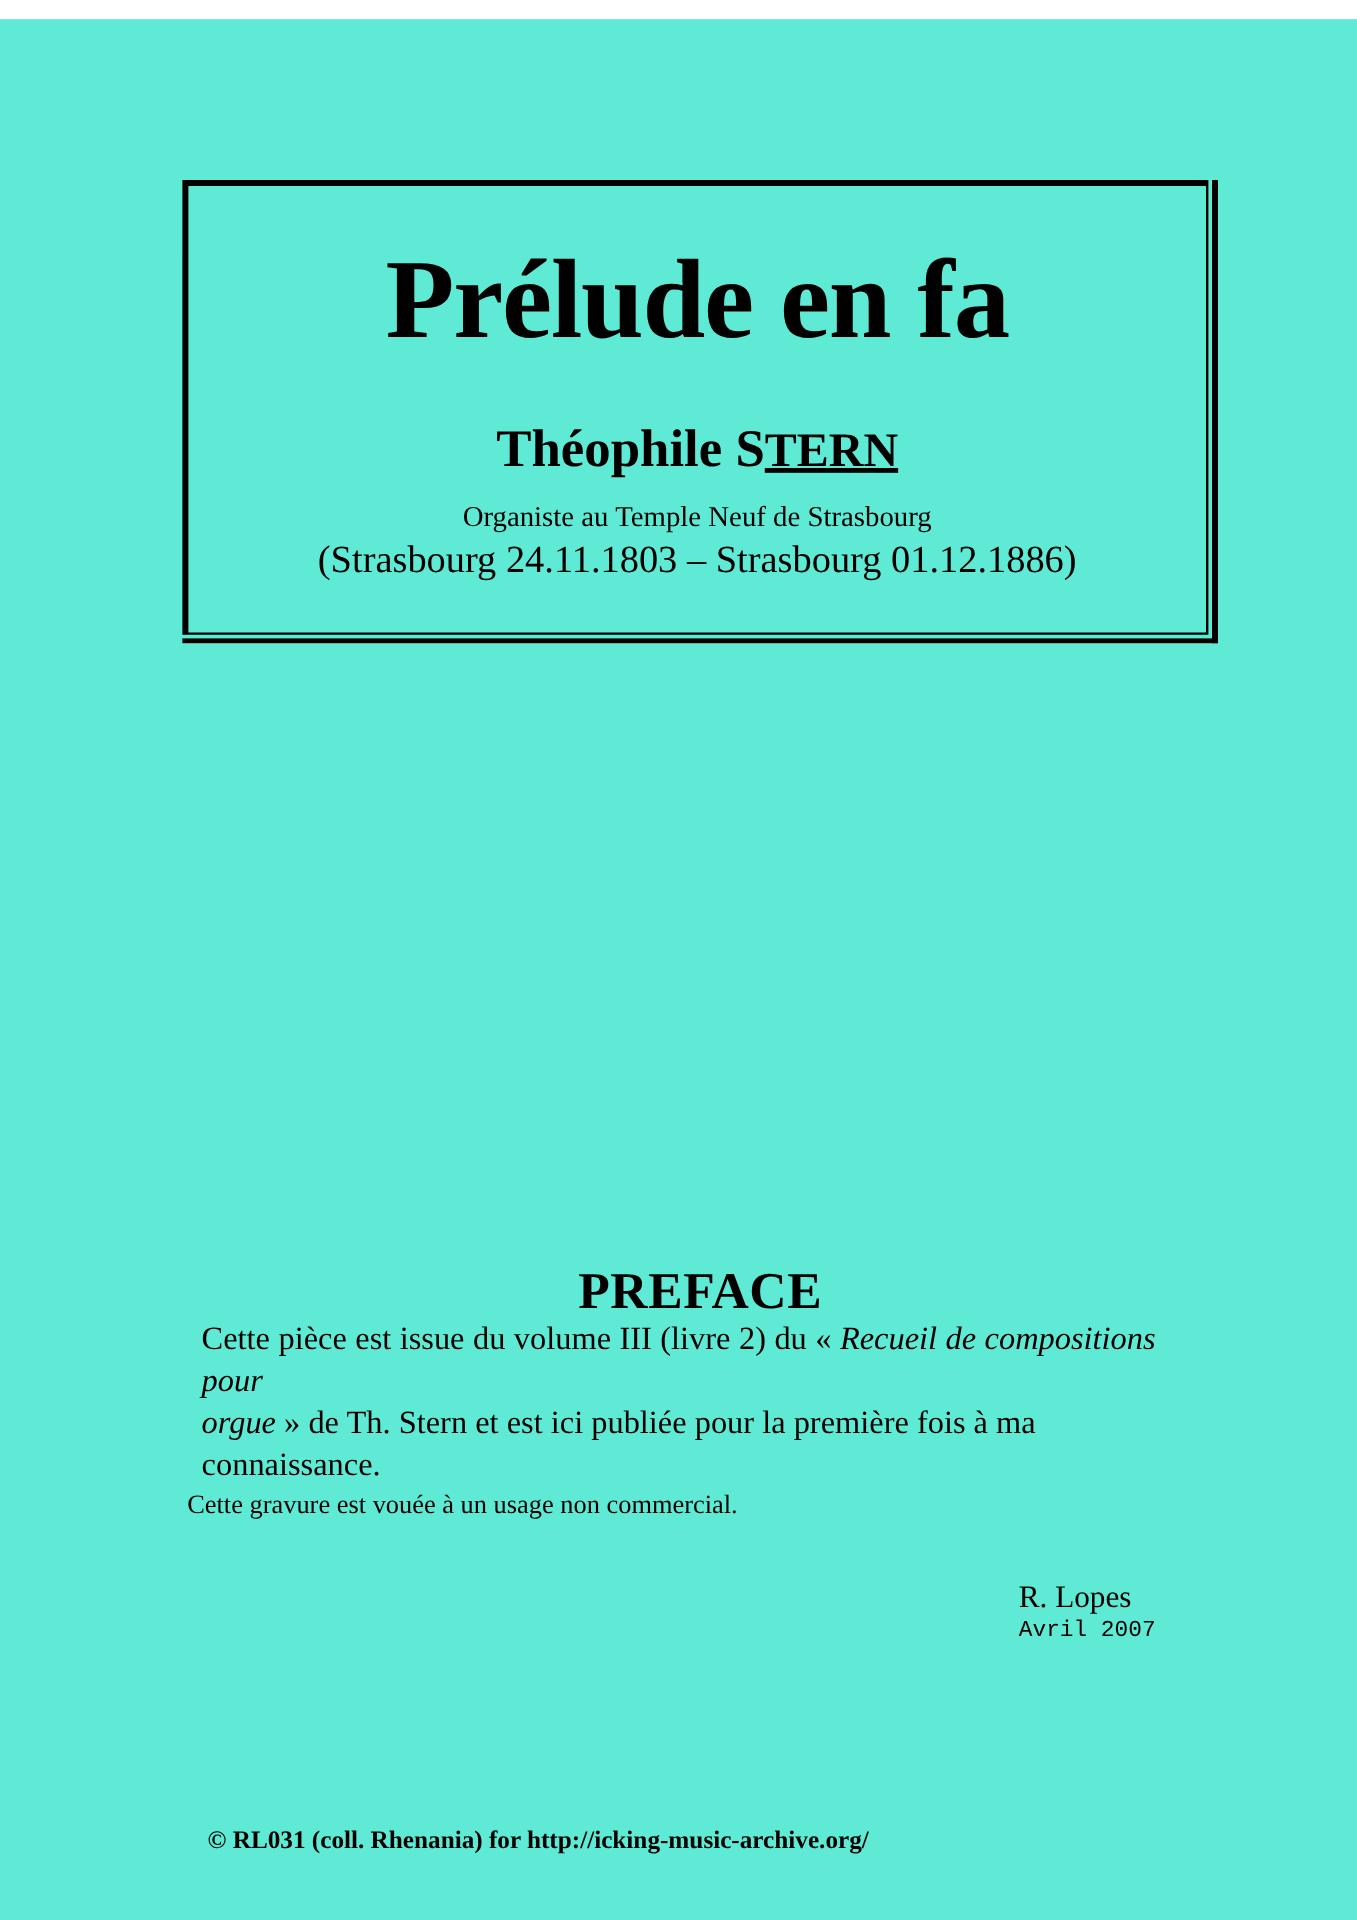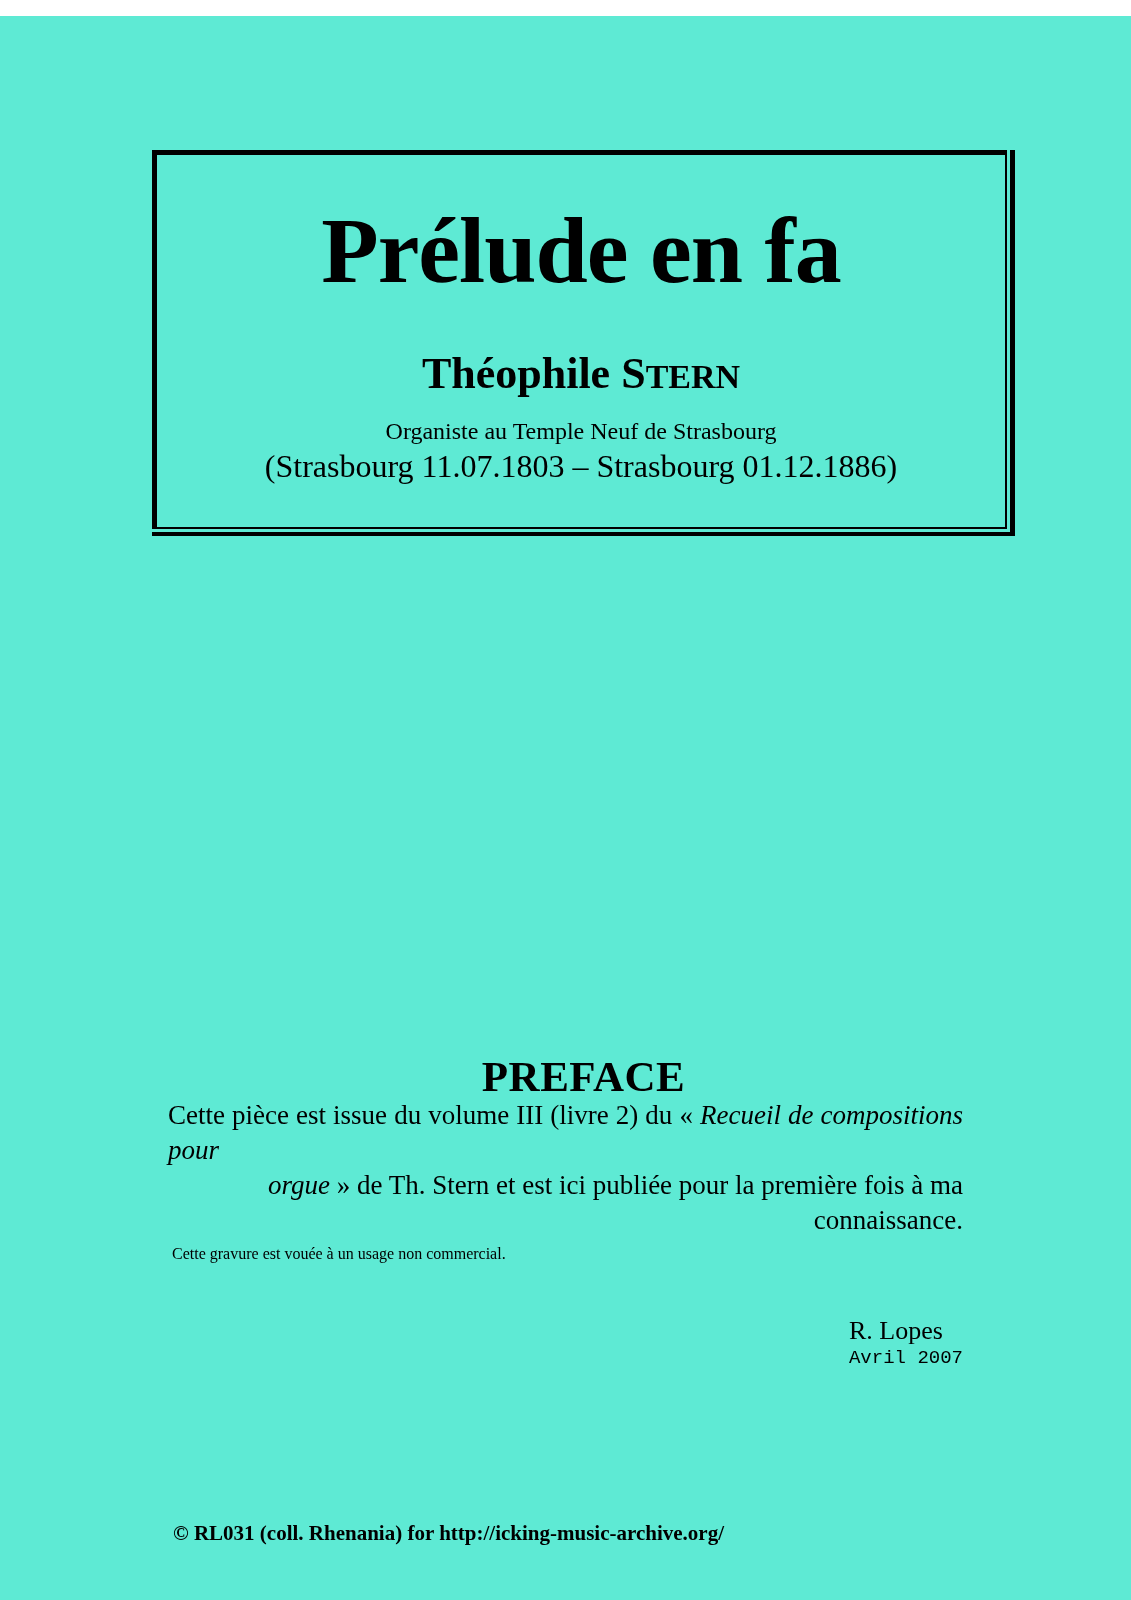--- a/index.html
+++ b/index.html
@@ -48,21 +48,22 @@
     white-space: nowrap;
   }
   .composer-line {
     margin-top: 55px;
     font-size: 44px;
     font-weight: bold;
     line-height: 1;
     white-space: nowrap;
   }
   .composer-smallcaps {
-    font-size: 34px;
+    font-size: 40px;
+    text-decoration: underline;
   }
   .role-line {
     margin-top: 20px;
     font-size: 24px;
     line-height: 1.25;
     white-space: nowrap;
   }
   .dates-line {
     margin-top: 0;
     font-size: 32px;
@@ -88,30 +89,30 @@
     top: 1082px;
     width: 795px;
     font-size: 27px;
     line-height: 35px;
   }
   .para1 .justified-line {
     text-align: justify;
     text-align-last: justify;
   }
   .para1 .plain-line {
-    text-align: right;
+    text-align: left;
   }
   .italic { font-style: italic; }
 
   .para2 {
     position: absolute;
-    left: 172px;
+    left: 156px;
     top: 1220px;
     width: 795px;
-    font-size: 16px;
+    font-size: 22px;
     line-height: 35px;
     text-align: left;
   }
 
   .signature {
     position: absolute;
     right: 168px;
     top: 1300px;
   }
   .sig-name {
@@ -140,21 +141,21 @@
 </head>
 <body>
 
 <div class="page">
 
   <div class="title-box-outer">
     <div class="title-box-inner">
       <div class="main-title">Prélude en fa</div>
       <div class="composer-line"><span>Théophile</span> <span>S</span><span class="composer-smallcaps">TERN</span></div>
       <div class="role-line">Organiste au Temple Neuf de Strasbourg</div>
-      <div class="dates-line">(Strasbourg 11.07.1803 – Strasbourg 01.12.1886)</div>
+      <div class="dates-line">(Strasbourg 24.11.1803 – Strasbourg 01.12.1886)</div>
     </div>
   </div>
 
   <div class="preface-heading">PREFACE</div>
 
   <div class="para1">
     <div class="justified-line"><span>Cette pièce est issue du volume III (livre 2) du « </span><span class="italic">Recueil de compositions pour</span></div>
     <div class="plain-line"><span class="italic">orgue</span><span> » de Th. Stern et est ici publiée pour la première fois à ma connaissance.</span></div>
   </div>
 

